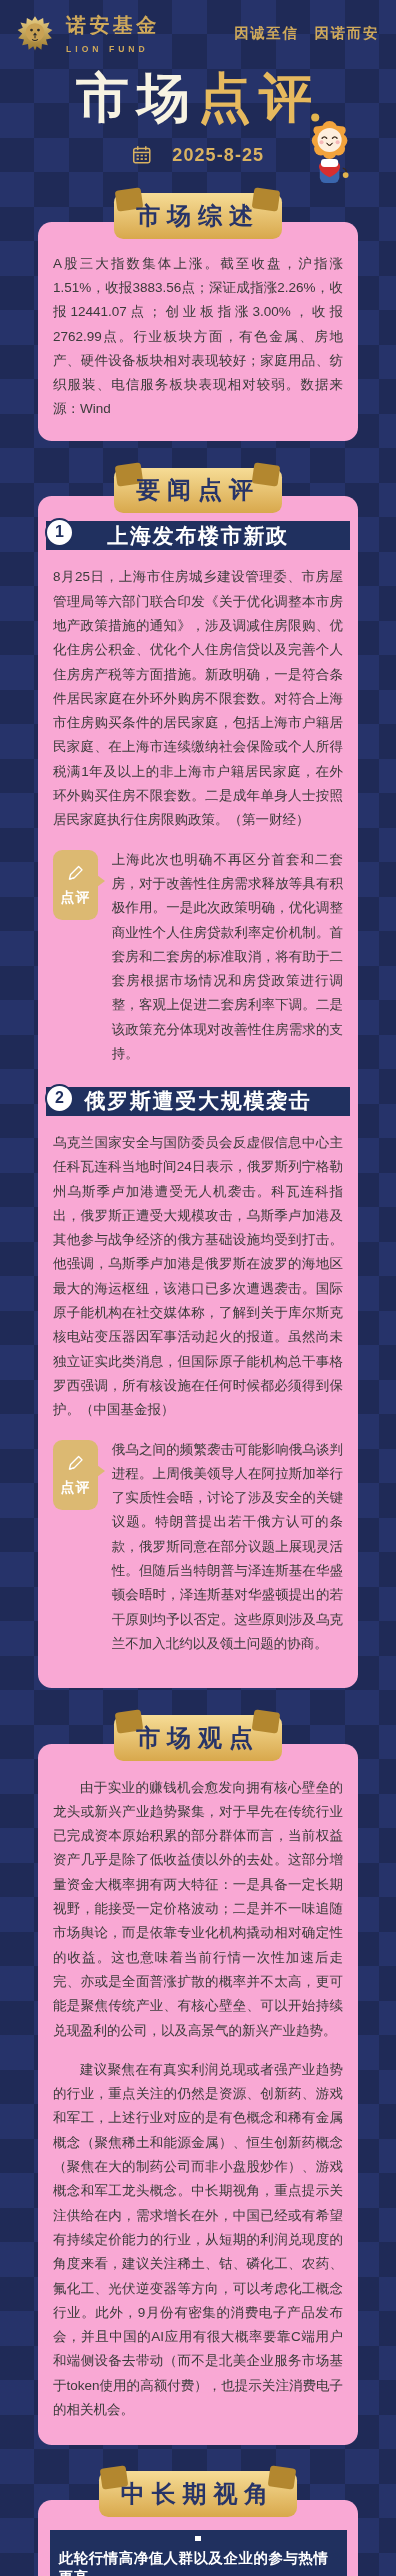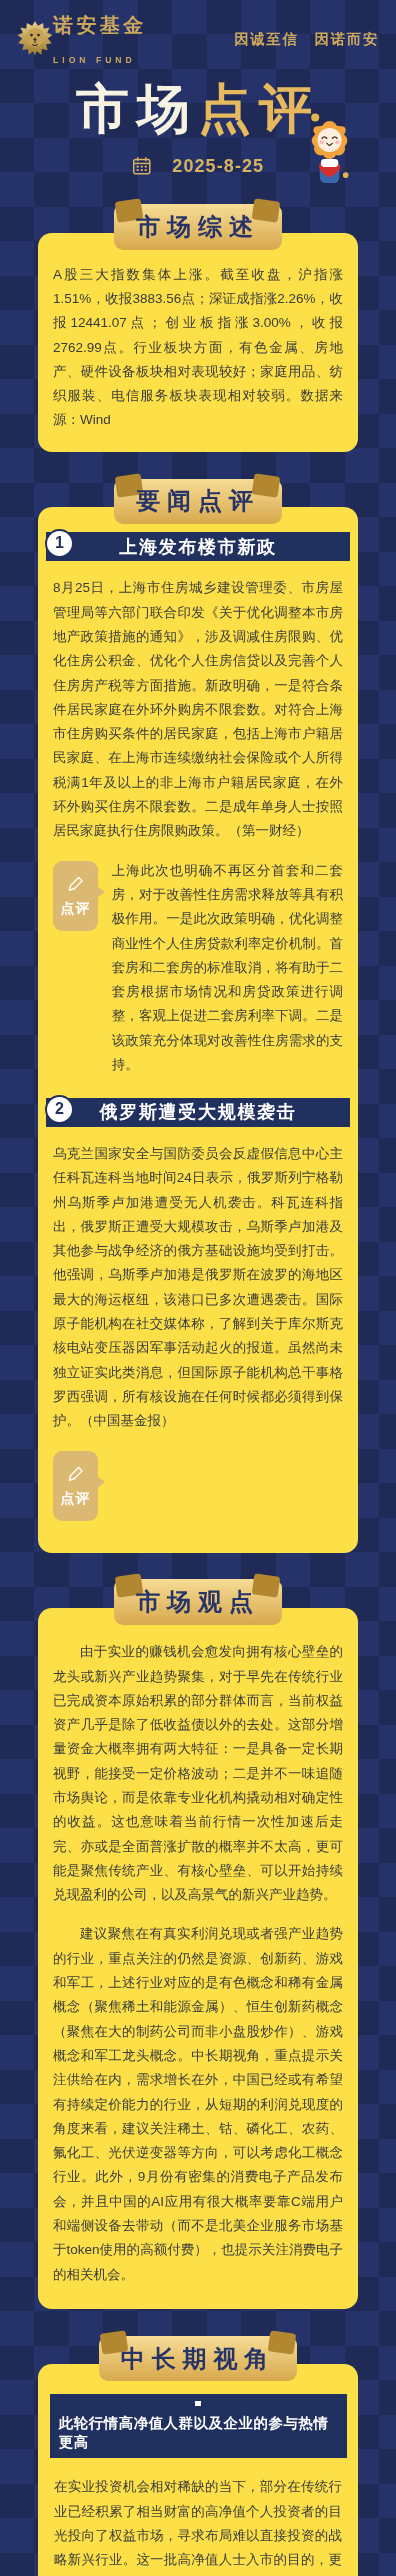--- a/index.html
+++ b/index.html
@@ -12,24 +12,24 @@
       linear-gradient(45deg,#26336a 25%,transparent 25%,transparent 75%,#26336a 75%),
       linear-gradient(45deg,#26336a 25%,transparent 25%,transparent 75%,#26336a 75%);
     background-position:0 0,34px 34px;
     background-size:69px 69px;
   }
   .page{width:396px;position:relative;overflow:hidden;padding-bottom:17px;}
 
   
   .header{position:relative;}
   .brand-row{display:flex;justify-content:space-between;align-items:center;padding:13.8px 17px 0;}
-  .logo{display:flex;align-items:center;gap:0;}
+  .logo{display:flex;align-items:center;gap:13px;}
   .logo-text{display:flex;flex-direction:column;}
   .logo-cn{font-size:20px;font-weight:bold;color:#cfa95b;letter-spacing:3.4px;line-height:1.1;}
-  .logo-en{font-size:8.6px;font-weight:bold;color:#cfa95b;letter-spacing:4px;margin-top:19px;}
+  .logo-en{font-size:8.6px;font-weight:bold;color:#cfa95b;letter-spacing:4px;margin-top:8px;}
   .slogan{font-size:14.4px;font-weight:bold;color:#cfa95b;letter-spacing:1.7px;}
   .main-title{text-align:center;margin-top:16px;font-size:53px;font-weight:900;letter-spacing:8px;line-height:1.05;}
   .main-title .t1{color:#f7f3e2;}
   .main-title .t2{color:#e6b95e;}
   .date-row{display:flex;align-items:center;justify-content:center;gap:21px;margin-top:19.5px;}
   .date-text{color:#d9b261;font-size:18px;font-weight:bold;letter-spacing:1.1px;}
   .mascot{position:absolute;top:113px;right:45px;z-index:3;}
 
   
   .section{margin-top:26.4px;position:relative;}
@@ -40,33 +40,33 @@
     font-size:24px;font-weight:bold;color:#273468;letter-spacing:6.9px;
   }
   .badge::before,.badge::after{
     content:"";position:absolute;top:-4px;width:26.4px;height:20.7px;
     background:#b3872f;z-index:-1;border-radius:3.4px;
   }
   .badge::before{left:2.3px;transform:rotate(-8deg);}
   .badge::after{right:2.3px;transform:rotate(8deg);}
 
   
-  .card{position:relative;background:#fde047;border-radius:13.8px;margin:0 38px;z-index:1;}
+  .card{position:relative;background:#f9a8d4;border-radius:13.8px;margin:0 38px;z-index:1;}
   .body-text{font-size:13.5px;line-height:1.8;color:#3b3b3b;text-align:justify;}
   .summary-card{padding:30px 15px 19.5px;}
 
   .news-card{padding:17px 8px 11.5px;}
   .item-bar{position:relative;height:29px;background:#20305f;display:flex;align-items:center;justify-content:center;margin:8px 0 15px;}
   .item-num{
     position:absolute;left:-1.1px;top:-3.4px;width:29px;height:29px;background:#fff;
     border:2.3px solid #20305f;border-radius:50%;box-sizing:border-box;
     display:flex;align-items:center;justify-content:center;
     font-size:16px;font-weight:bold;color:#20305f;
   }
-  .item-title{color:#ffffff;font-size:18px;font-weight:bold;letter-spacing:1.7px;}
+  .item-title{color:#ffffff;font-size:21px;font-weight:bold;letter-spacing:1.7px;}
   .item-body{padding:0 6.9px;margin-bottom:15px;}
   .comment{display:flex;gap:13.8px;padding:0 6.9px;margin-bottom:20.7px;}
   .comment-badge{
     flex:0 0 45px;height:70px;background:#dcb972;border-radius:9.2px;position:relative;
     display:flex;flex-direction:column;align-items:center;justify-content:center;gap:4.6px;margin-top:2.3px;
   }
   .comment-badge::after{
     content:"";position:absolute;right:-7.5px;top:25px;width:0;height:0;
     border-top:6.3px solid transparent;border-bottom:6.3px solid transparent;border-left:8px solid #dcb972;
   }
@@ -207,20 +207,21 @@
       <div class="comment">
         <div class="comment-badge">
           <span>
             <svg width="19.5" height="19.5" viewBox="0 0 34 34">
               <path d="M6 28 l2 -8 l14 -14 l6 6 l-14 14 Z" fill="none" stroke="#ffffff" stroke-width="2.4" stroke-linejoin="round"></path>
               <path d="M6 28 l8 -2" stroke="#ffffff" stroke-width="2.4"></path>
             </svg>
           </span>
           <span class="comment-label">点评</span>
         </div>
+        <div class="comment-text body-text">俄乌之间的频繁袭击可能影响俄乌谈判进程。上周俄美领导人在阿拉斯加举行了实质性会晤，讨论了涉及安全的关键议题。特朗普提出若干俄方认可的条款，俄罗斯同意在部分议题上展现灵活性。但随后当特朗普与泽连斯基在华盛顿会晤时，泽连斯基对华盛顿提出的若干原则均予以否定。这些原则涉及乌克兰不加入北约以及领土问题的协商。</div>
       </div>
 
     </div>
   </div>
 
   <div class="section">
     <div class="badge">市场观点</div>
     <div class="card view-card">
       <div class="para body-text">由于实业的赚钱机会愈发向拥有核心壁垒的龙头或新兴产业趋势聚集，对于早先在传统行业已完成资本原始积累的部分群体而言，当前权益资产几乎是除了低收益债以外的去处。这部分增量资金大概率拥有两大特征：一是具备一定长期视野，能接受一定价格波动；二是并不一味追随市场舆论，而是依靠专业化机构撬动相对确定性的收益。这也意味着当前行情一次性加速后走完、亦或是全面普涨扩散的概率并不太高，更可能是聚焦传统产业、有核心壁垒、可以开始持续兑现盈利的公司，以及高景气的新兴产业趋势。</div>
       <div class="para body-text">建议聚焦在有真实利润兑现或者强产业趋势的行业，重点关注的仍然是资源、创新药、游戏和军工，上述行业对应的是有色概念和稀有金属概念（聚焦稀土和能源金属）、恒生创新药概念（聚焦在大的制药公司而非小盘股炒作）、游戏概念和军工龙头概念。中长期视角，重点提示关注供给在内，需求增长在外，中国已经或有希望有持续定价能力的行业，从短期的利润兑现度的角度来看，建议关注稀土、钴、磷化工、农药、氟化工、光伏逆变器等方向，可以考虑化工概念行业。此外，9月份有密集的消费电子产品发布会，并且中国的AI应用有很大概率要靠C端用户和端侧设备去带动（而不是北美企业服务市场基于token使用的高额付费），也提示关注消费电子的相关机会。</div>

